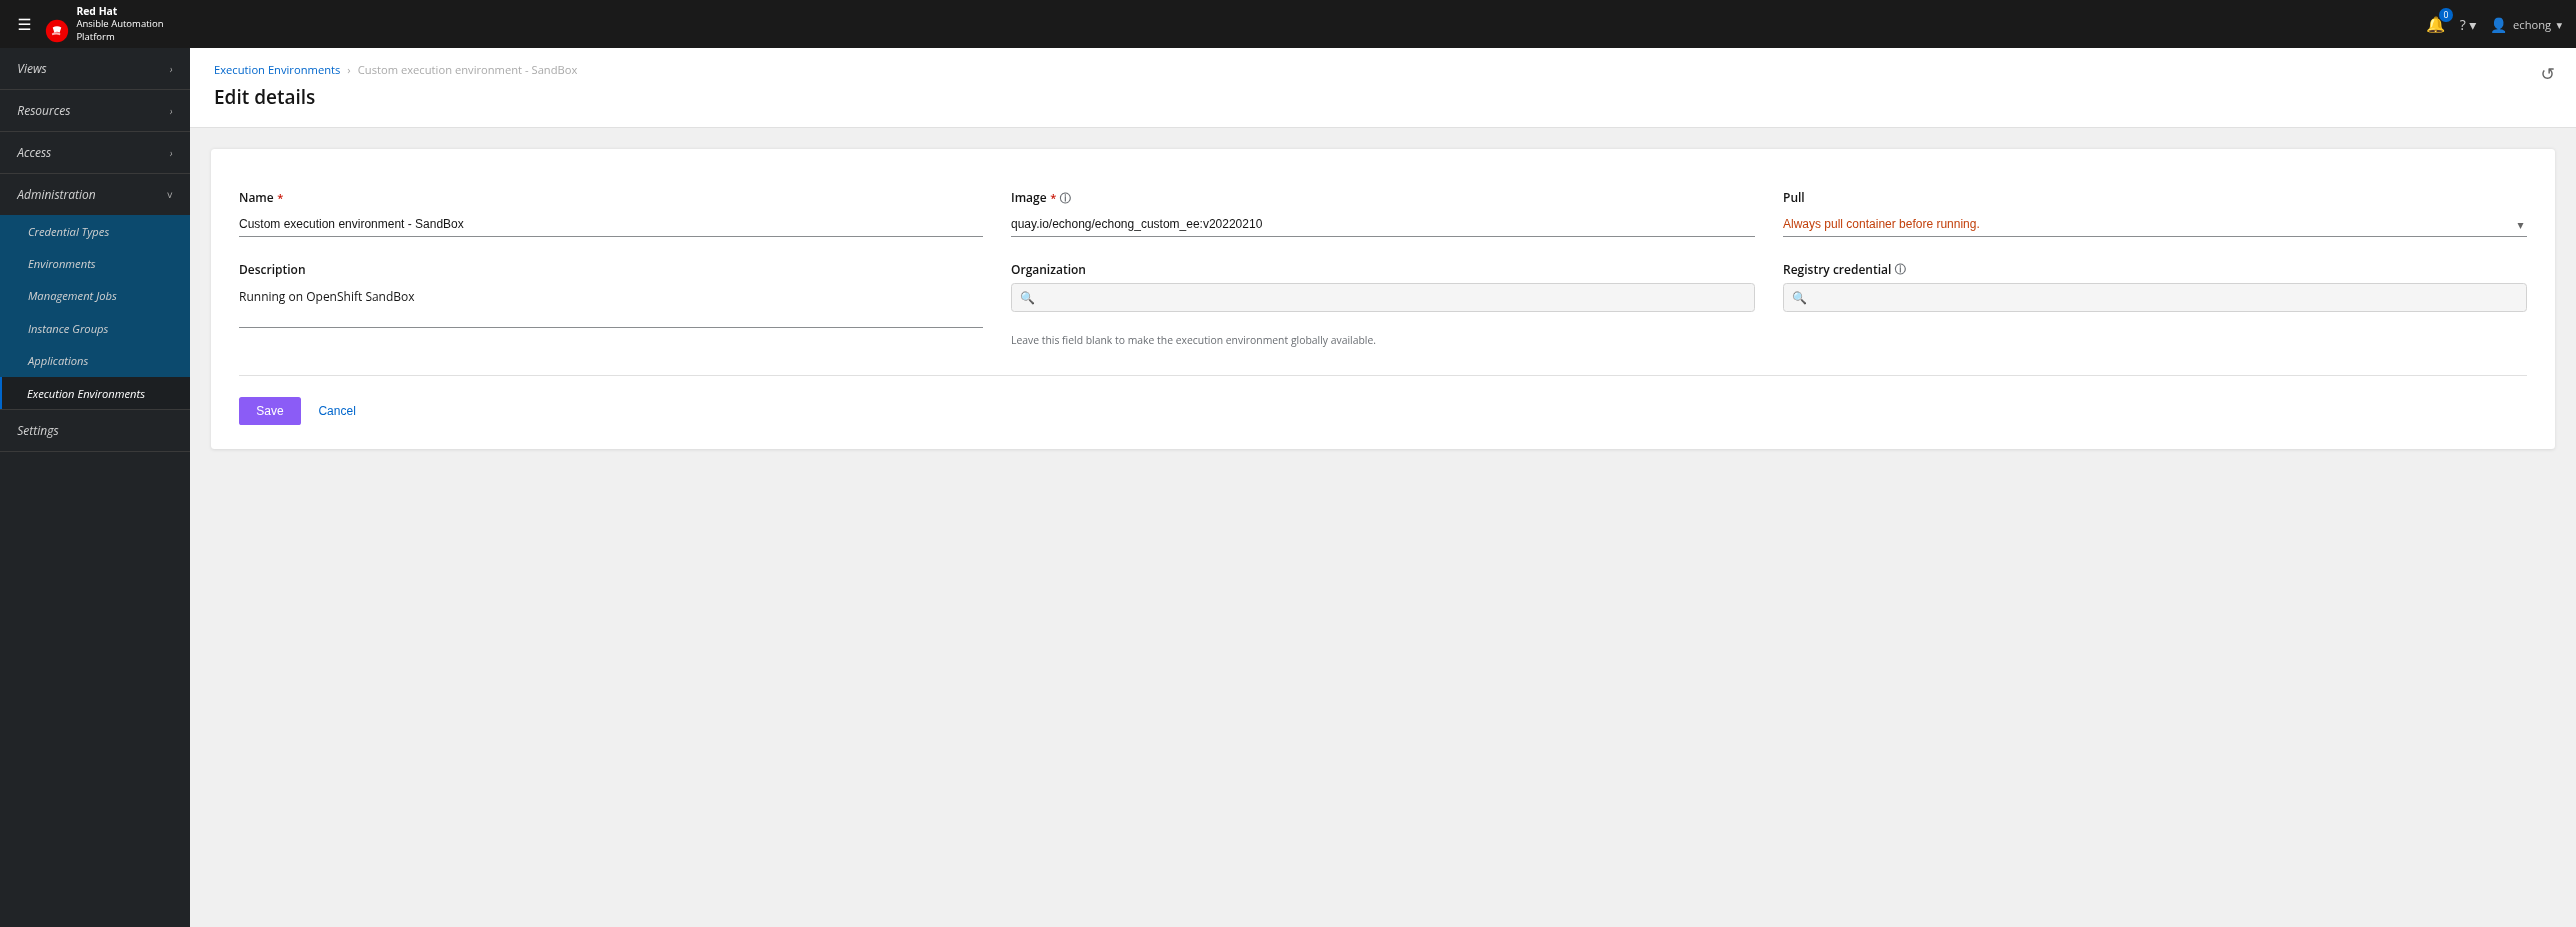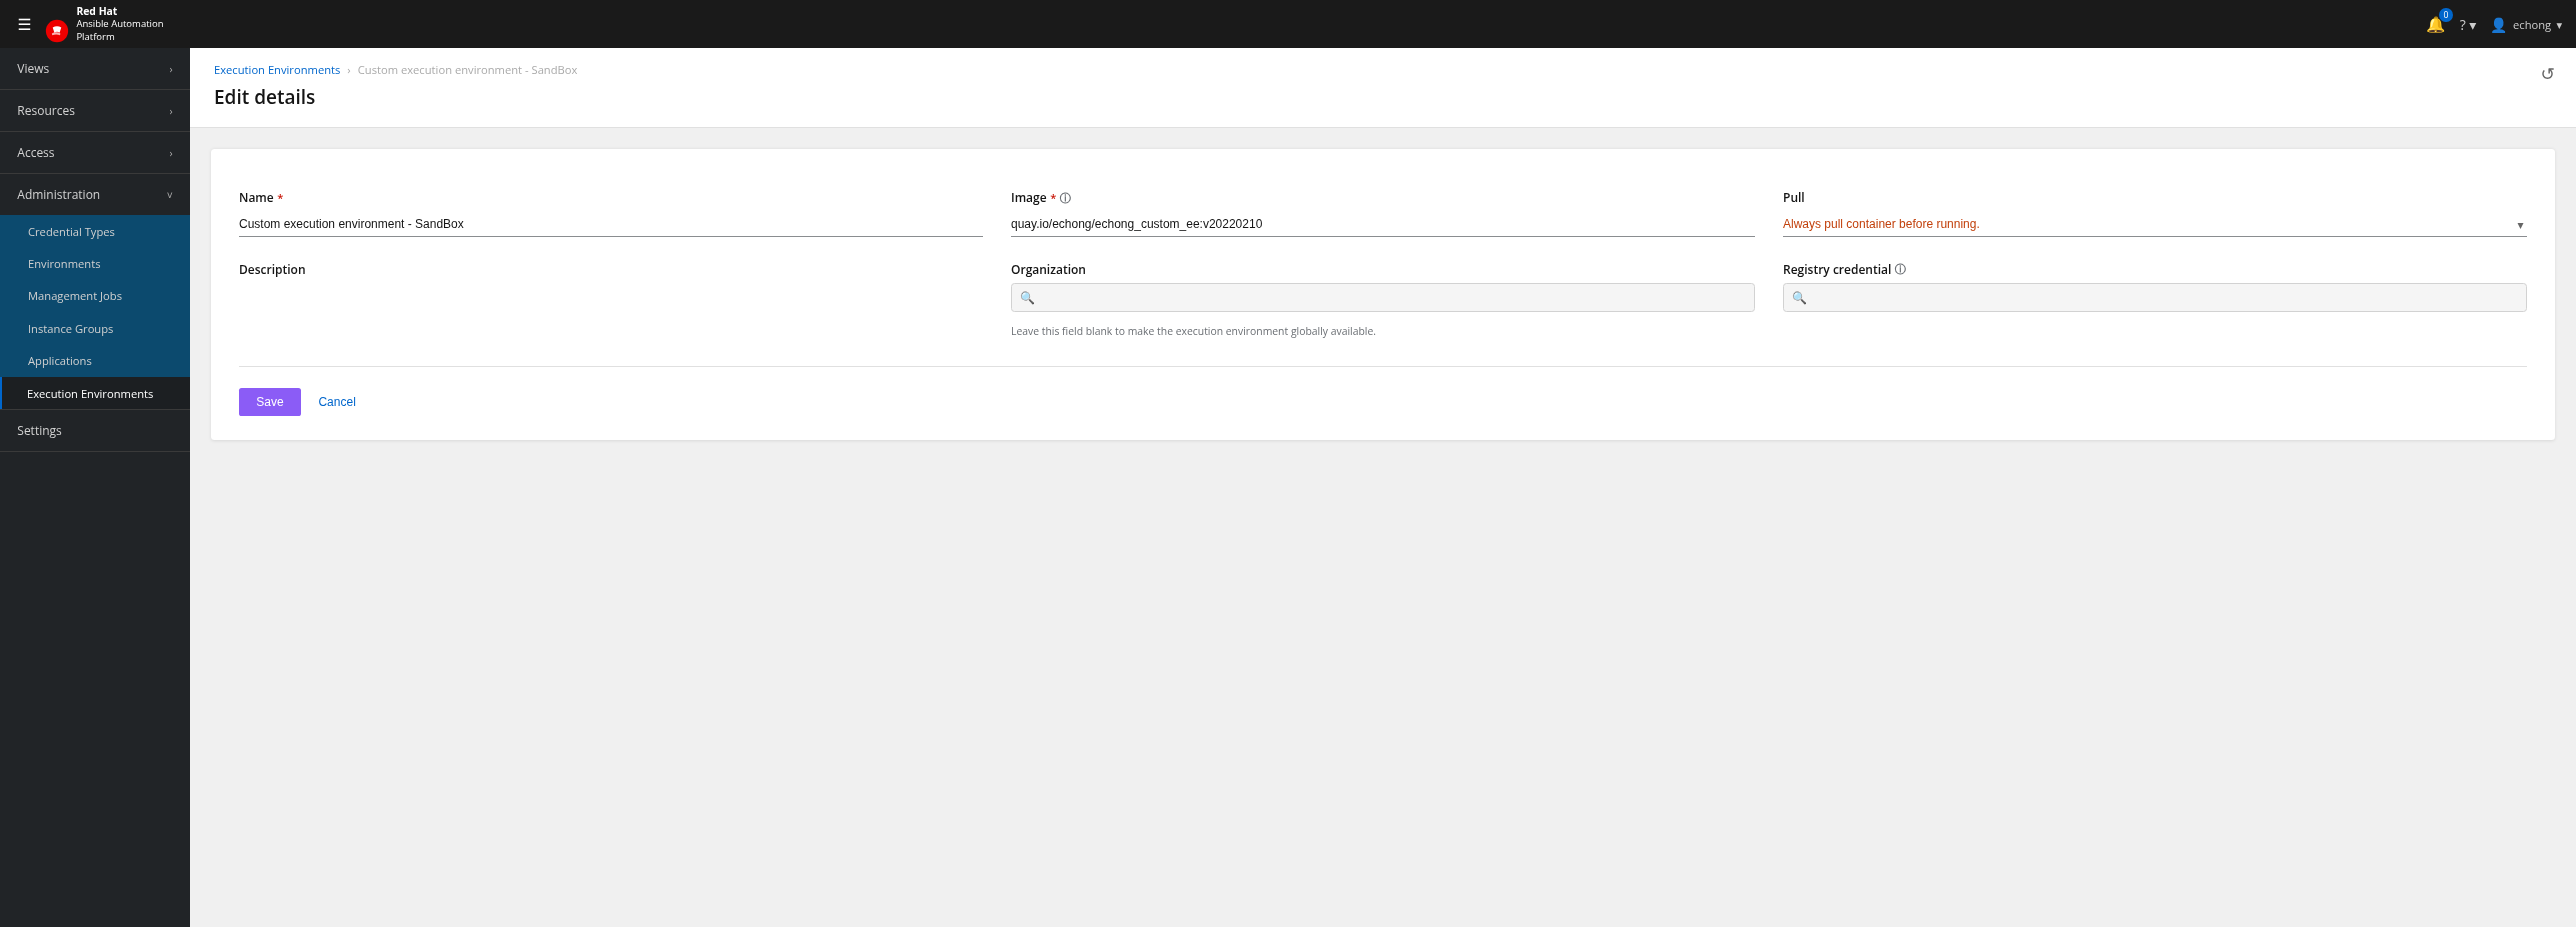--- a/index.html
+++ b/index.html
@@ -33,21 +33,21 @@
     
     .sidebar {
       width: 190px;
       background: #212427;
       color: #fff;
       flex-shrink: 0;
       overflow-y: auto;
       display: flex;
       flex-direction: column;
     }
-    .sidebar-section { border-bottom: 0.9px solid #3a3a3a; }
+    .sidebar-section { border-bottom: 0.9px solid #3a3a3a; font-style: italic; }
     .sidebar-nav-item {
       display: flex;
       align-items: center;
       justify-content: space-between;
       padding: 12px 17.3px;
       color: #d2d2d2;
       cursor: pointer;
       font-size: 12px;
       font-weight: 500;
       transition: background 0.15s;
@@ -183,21 +183,21 @@
     }
     .search-input-wrapper input {
       border: none;
       background: transparent;
       outline: none;
       font-size: 12px;
       color: #151515;
       flex: 1;
     }
     .search-icon-svg { color: #6a6e73; font-size: 12px; }
-    .form-hint { font-size: 10.4px; color: #6a6e73; margin-top: 6px; line-height: 1.4; }
+    .form-hint { font-size: 10.4px; color: #6a6e73; margin-top: 15px; line-height: 1.4; }
 
     
     .form-actions {
       display: flex;
       align-items: center;
       gap: 14px;
       margin-top: 28px;
       padding-top: 21px;
       border-top: 0.9px solid #e0e0e0;
     }
@@ -357,20 +357,21 @@
               <option value="never">Never pull container before running.</option>
             </select>
             <span class="select-arrow">▾</span>
           </div>
         </div>
 
         <div class="form-group">
           <label class="form-label">
             <span>Description</span>
           </label>
+          <textarea class="form-textarea" rows="2" style="">Running on OpenShift SandBox</textarea>
         </div>
 
         <div class="form-group">
           <label class="form-label">
             <span>Organization</span>
           </label>
           <div class="search-input-wrapper">
             <span class="search-icon-svg">🔍</span>
             <input type="text" placeholder="" style="">
           </div>

